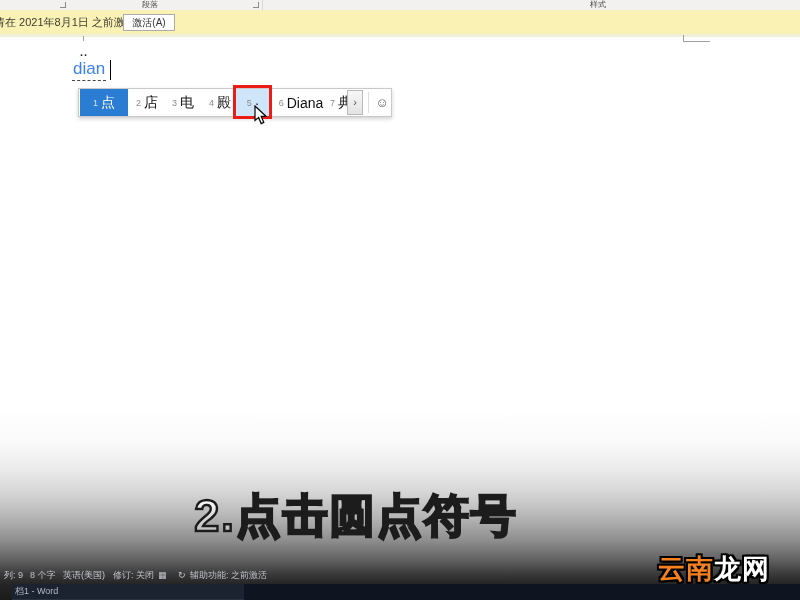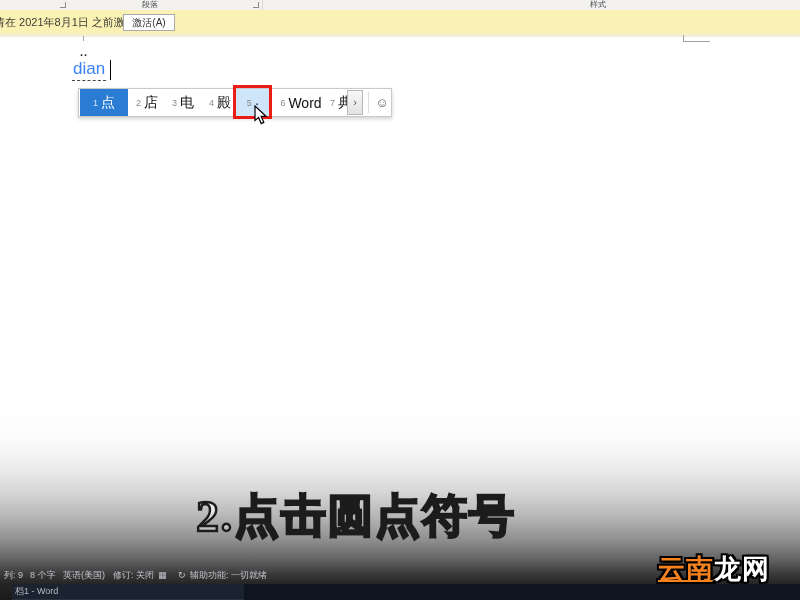--- a/index.html
+++ b/index.html
@@ -47,25 +47,25 @@
 
   
   .fade{left:0;top:360px;width:800px;height:240px;z-index:1;
     background:linear-gradient(180deg,#ffffff 0%,#ffffff 20%,#fbfbfb 33%,#ececec 45%,
       #d6d6d6 55%,#b7b7b7 65%,#8f8f8f 75%,#636363 83%,#3b3b3b 89%,#262626 93%,#1a1a1a 100%);}
 
   .caption{left:0;top:486px;width:712px;text-align:center;z-index:3;
     font-size:45px;font-weight:900;letter-spacing:2px;
     -webkit-text-stroke:2.5px #1c1c1c;
     background:linear-gradient(#ffffff 20%,#bdbdbd 75%,#8f8f8f 100%);
-    -webkit-background-clip:text;background-clip:text;color:transparent;font-family:Liberation Serif, serif;}
+    -webkit-background-clip:text;background-clip:text;color:transparent;}
 
   .watermark{top:551px;right:30px;z-index:3;font-size:27px;font-weight:900;letter-spacing:1px;white-space:nowrap;
     text-shadow:-2px -2px 0 #000,2px -2px 0 #000,-2px 2px 0 #000,2px 2px 0 #000,0 -2px 0 #000,0 2px 0 #000,-2px 0 0 #000,2px 0 0 #000;}
-  .wm1{color:#f5821f;text-decoration:underline;}
+  .wm1{color:#f5821f;}
   .wm2{color:#fff;}
 
   
   .statusrow{left:0;top:568px;width:800px;height:15px;z-index:4;font-size:9px;color:#bfc3cb;}
   .statusrow span{position:absolute;top:0;height:15px;line-height:15px;white-space:nowrap;cursor:default;}
   .taskbar{left:12px;top:584px;width:800px;height:32px;background:#0f1520;z-index:4;}
   .taskbtn{left:0;top:0;width:232px;height:16px;background:#1c2330;border-bottom:1px solid #2a3242;box-sizing:border-box;cursor:default;}
   .tasktitle{left:3px;top:0;height:16px;line-height:15px;font-size:9px;color:#b4b8c0;white-space:nowrap;}
 
   .cursor-svg{left:254px;top:105px;z-index:6;}
@@ -111,21 +111,21 @@
   <div class="abs cand" style="left:125px;width:32px;">
     <span class="n">4</span>
     <span class="t">殿</span>
   </div>
   <div class="abs cand cand-hov" style="left:157px;width:34px;">
     <span class="n">5</span>
     <span class="t">·</span>
   </div>
   <div class="abs cand" style="left:195px;width:54px;">
     <span class="n">6</span>
-    <span class="t">Word</span>
+    <span class="t">Diana</span>
   </div>
   <div class="abs cand" style="left:249px;width:26px;">
     <span class="n">7</span>
     <span class="t">典</span>
   </div>
   <div class="abs expandbtn">
     <span>›</span>
   </div>
   <div class="abs imesep"></div>
   <div class="abs smiley">☺</div>
@@ -142,20 +142,20 @@
 
 <div class="abs watermark"><span class="wm1">云南</span><span class="wm2">龙网</span></div>
 
 <div class="abs statusrow">
   <span style="left:4px;">列: 9</span>
   <span style="left:30px;">8 个字</span>
   <span style="left:63px;text-align:center;">英语(美国)</span>
   <span style="left:113px;">修订: 关闭</span>
   <span style="left:158px;">▦</span>
   <span style="left:178px;">↻</span>
-  <span style="left:190px;">辅助功能: 一切就绪</span>
+  <span style="left:190px;">辅助功能: 之前激活</span>
 </div>
 
 <div class="abs taskbar">
   <div class="abs taskbtn">
     <div class="abs tasktitle">档1 - Word</div>
   </div>
 </div>
 
 </body></html>

